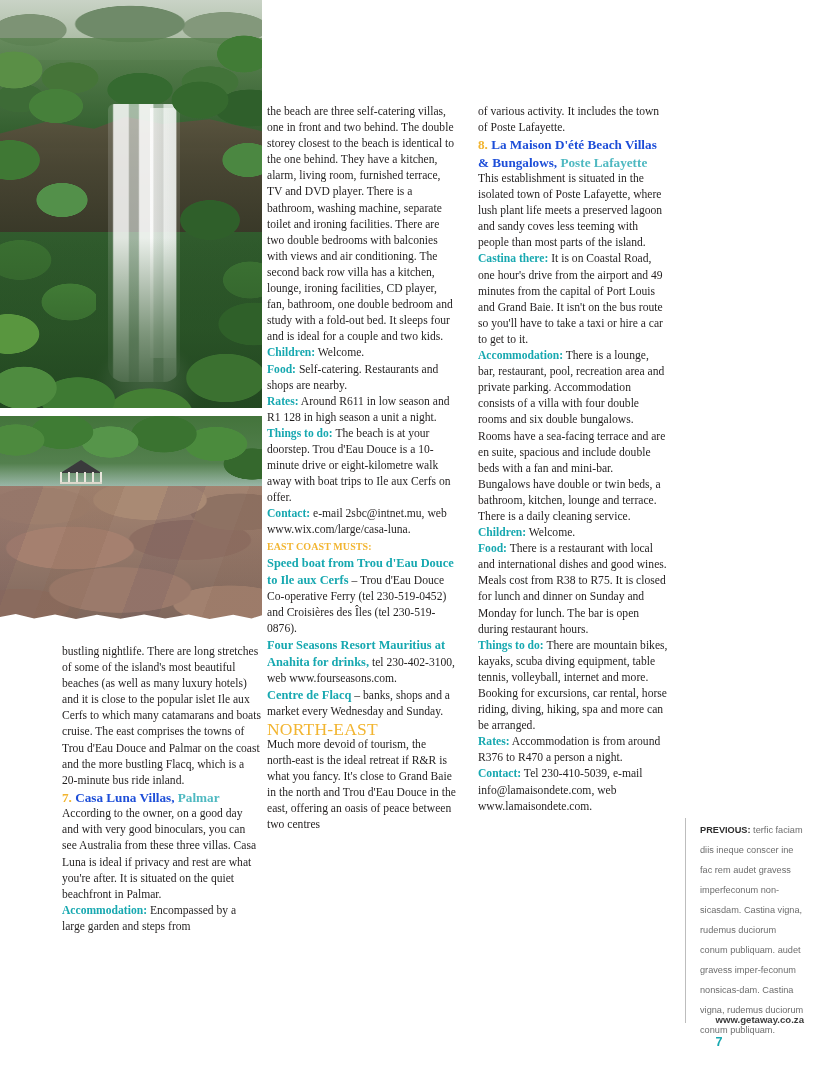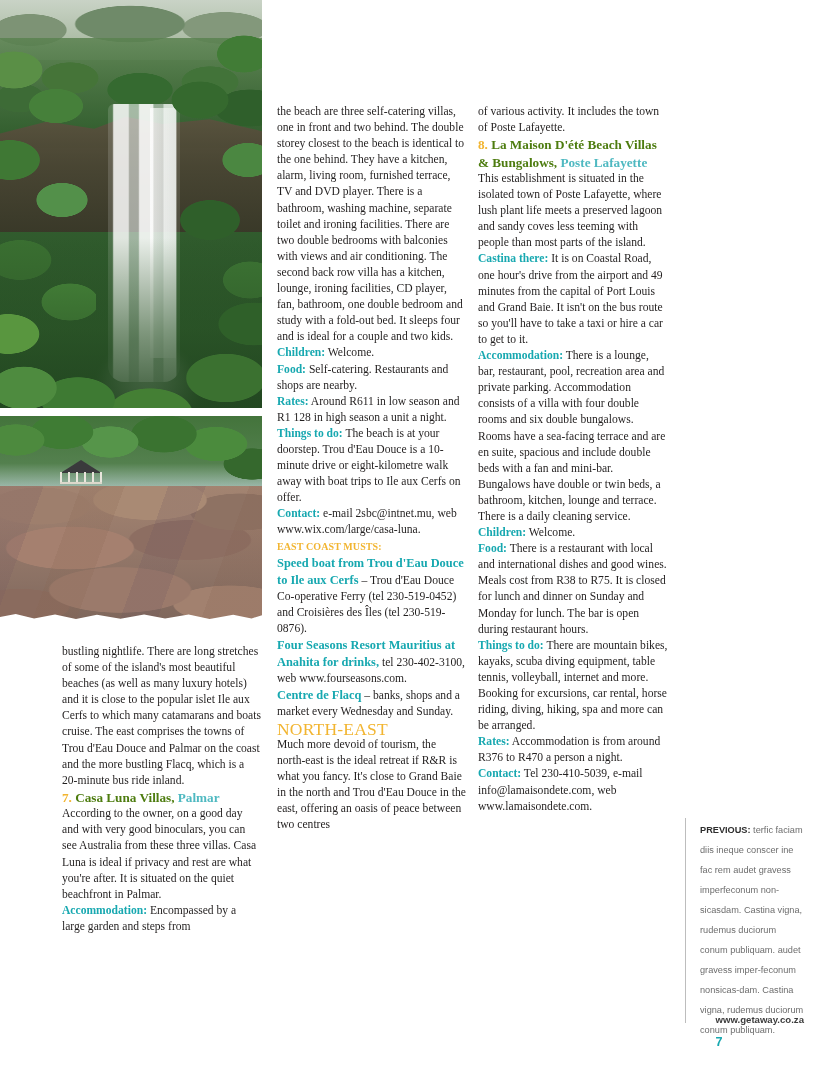--- a/index.html
+++ b/index.html
@@ -149,27 +149,27 @@
     position:absolute; left:0; bottom:0; width:100%; height:10px;
     background:#fff;
     clip-path: polygon(0 40%, 6% 10%, 13% 55%, 21% 15%, 29% 60%, 37% 18%, 46% 58%,
       55% 14%, 63% 56%, 72% 16%, 80% 60%, 89% 18%, 96% 54%, 100% 22%, 100% 100%, 0 100%);
   }
 
   
   .col { position:absolute; font-size:11.6px; line-height:16.1px; color:#221f1f; text-align:left; }
   .col p { margin:0; }
   .col-left   { left:62px;  top:644px; width:200px; }
-  .col-mid    { left:277px; top:104px; width:190px; }
+  .col-mid    { left:267px; top:104px; width:190px; }
   .col-right  { left:478px; top:104px; width:190px; }
 
   .lbl        { color:#17a8b0; font-weight:bold; }
   .num        { color:#f2b531; font-weight:bold; }
   .place      { color:#4fb9c1; font-weight:bold; }
-  .ttl        { color:#4d7c0f; font-weight:bold; }
+  .ttl        { color:#1d4ed8; font-weight:bold; }
 
   .entry-title { font-size:13.2px; line-height:17.4px; margin-top:13px; }
   .section-kicker {
     color:#f2b531; font-weight:bold; font-size:10px; letter-spacing:.1px;
     margin-top:15px;
   }
   .must { color:#17a8b0; font-weight:bold; font-size:12.4px; line-height:17px; }
   .section-head {
     color:#f2b531; font-weight:normal; font-size:17.5px; letter-spacing:.2px;
     margin-top:19px; margin-bottom:2px;

